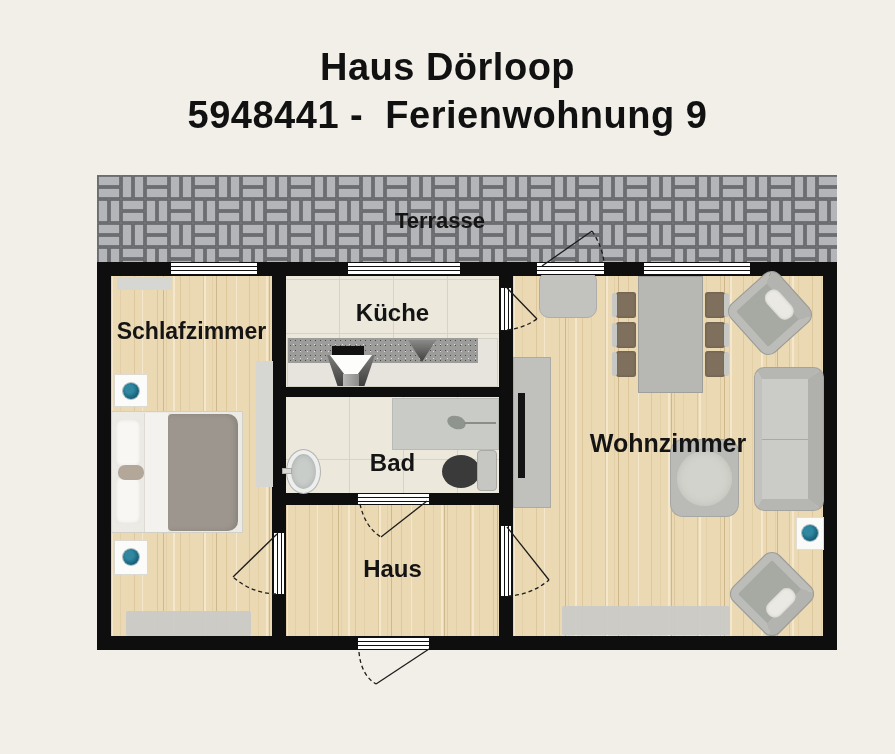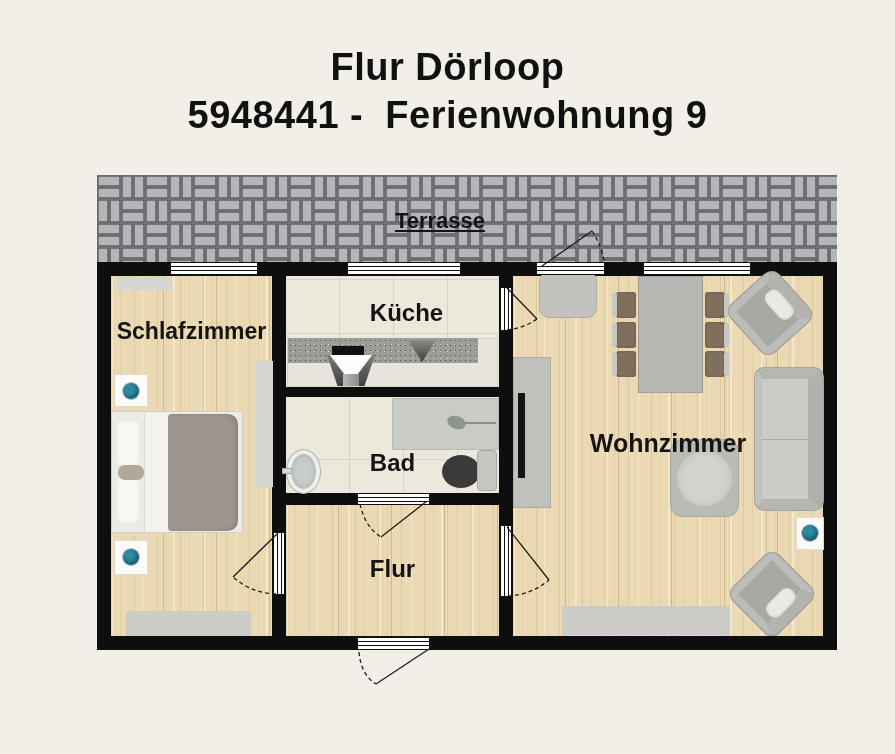--- a/index.html
+++ b/index.html
@@ -123,21 +123,21 @@
   .tvboard{background:#c0c1bd;border:1px solid #aaaba7;box-sizing:border-box;}
   .tv{background:#141414;}
   .coffee-table{background:#babbb7;border-radius:12px;box-shadow:0 0 0 1px #a6a7a3;}
   .coffee-circle{background:#d3d3cd;border-radius:50%;box-shadow:inset 0 0 8px #bfbfb9;}
   .side-table{background:#c2c3bf;border:1px solid #adaeaa;border-radius:10px;box-sizing:border-box;}
   .lamp-table{background:#fafaf8;border:1px solid #e0ddd5;box-sizing:border-box;}
 </style>
 </head>
 <body>
 
-<div class="abs title" style="top:46px;">Flur Dörloop</div>
+<div class="abs title" style="top:46px;">Haus Dörloop</div>
 <div class="abs title" style="top:94px;">5948441 -  Ferienwohnung 9</div>
 
 <div class="abs" style="left:97px;top:175px;width:740px;height:87px;z-index:1;">
   <svg width="740" height="87">
     <defs>
       <pattern id="pavers" width="48" height="48" patternUnits="userSpaceOnUse">
         <rect width="48" height="48" fill="#8f908c"></rect>
         <g fill="#b4b5b8" stroke="#63646a" stroke-width="1.6">
           <rect x="1" y="1" width="22" height="10"></rect>
             <rect x="1" y="13" width="22" height="10"></rect>
@@ -146,21 +146,21 @@
           <rect x="1" y="25" width="10" height="22"></rect>
             <rect x="13" y="25" width="10" height="22"></rect>
           <rect x="25" y="25" width="22" height="10"></rect>
             <rect x="25" y="37" width="22" height="10"></rect>
         </g>
       </pattern>
     </defs>
     <rect width="740" height="87" fill="url(#pavers)"></rect>
   </svg>
 </div>
-<div class="abs room-label" style="left:340px;top:208px;width:200px;font-size:22px;text-decoration:underline;">Terrasse</div>
+<div class="abs room-label" style="left:340px;top:208px;width:200px;font-size:22px;">Terrasse</div>
 
 <div class="abs floor wood" style="left:111px;top:276px;width:161px;height:360px;"></div>
 <div class="abs floor tile" style="left:286px;top:276px;width:213px;height:111px;"></div>
 <div class="abs floor tile" style="left:286px;top:397px;width:213px;height:96px;background-position:10px 20px;"></div>
 <div class="abs floor wood" style="left:286px;top:505px;width:213px;height:131px;"></div>
 <div class="abs floor wood" style="left:513px;top:276px;width:310px;height:360px;"></div>
 
 <div class="abs outer-walls"></div>
 <div class="abs wall" style="left:272px;top:276px;width:14px;height:360px;"></div>
 <div class="abs wall" style="left:499px;top:276px;width:14px;height:360px;"></div>
@@ -188,23 +188,23 @@
     <path d="M427,501 L381,537"></path>
       <path d="M360,504 Q365,527 381,537" stroke-dasharray="4,3"></path>
     <path d="M507,527 L549,580"></path>
       <path d="M508,596 Q531,595 549,580" stroke-dasharray="4,3"></path>
     <path d="M507,288 L537,319"></path>
       <path d="M507,330 Q524,328 537,319" stroke-dasharray="4,3"></path>
   </g>
 </svg>
 
 <div class="abs room-label" style="left:111px;top:318px;width:161px;font-size:23px;">Schlafzimmer</div>
-<div class="abs room-label" style="left:286px;top:299px;width:213px;font-size:24px;margin-left:14px;">Küche</div>
+<div class="abs room-label" style="left:286px;top:299px;width:213px;font-size:24px;">Küche</div>
 <div class="abs room-label" style="left:286px;top:449px;width:213px;font-size:24px;">Bad</div>
-<div class="abs room-label" style="left:286px;top:555px;width:213px;font-size:24px;">Flur</div>
+<div class="abs room-label" style="left:286px;top:555px;width:213px;font-size:24px;">Haus</div>
 <div class="abs room-label" style="left:513px;top:429px;width:310px;font-size:25px;">Wohnzimmer</div>
 
 <div class="abs furn grey-block" style="left:117px;top:277px;width:55px;height:13px;"></div>
 <div class="abs furn nightstand" style="left:114px;top:374px;width:34px;height:33px;"></div>
 <div class="abs furn lamp" style="left:123px;top:383px;"></div>
 <div class="abs furn bed-base" style="left:111px;top:411px;width:132px;height:122px;">
   <div class="pillow abs" style="left:3px;top:7px;width:26px;height:48px;"></div>
   <div class="pillow abs" style="left:3px;top:64px;width:26px;height:48px;"></div>
   <div class="bolster abs" style="left:6px;top:53px;width:26px;height:15px;"></div>
   <div class="sheet abs" style="left:32px;top:1px;width:23px;height:119px;"></div>

